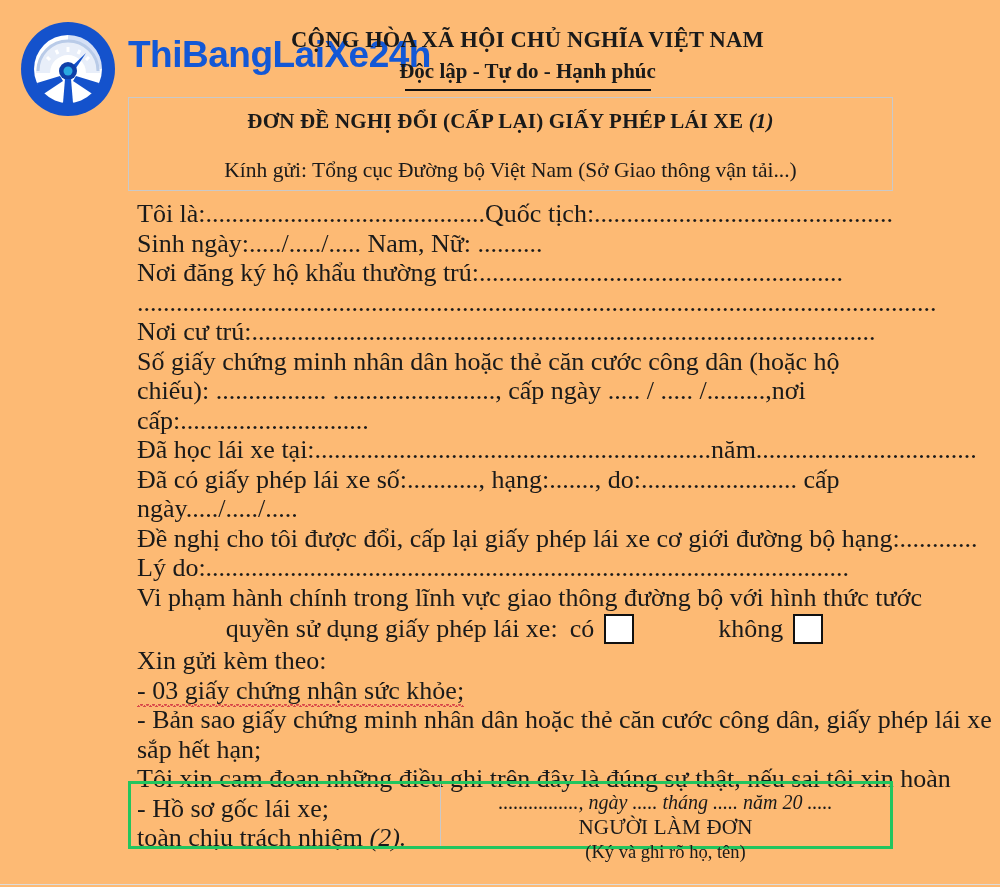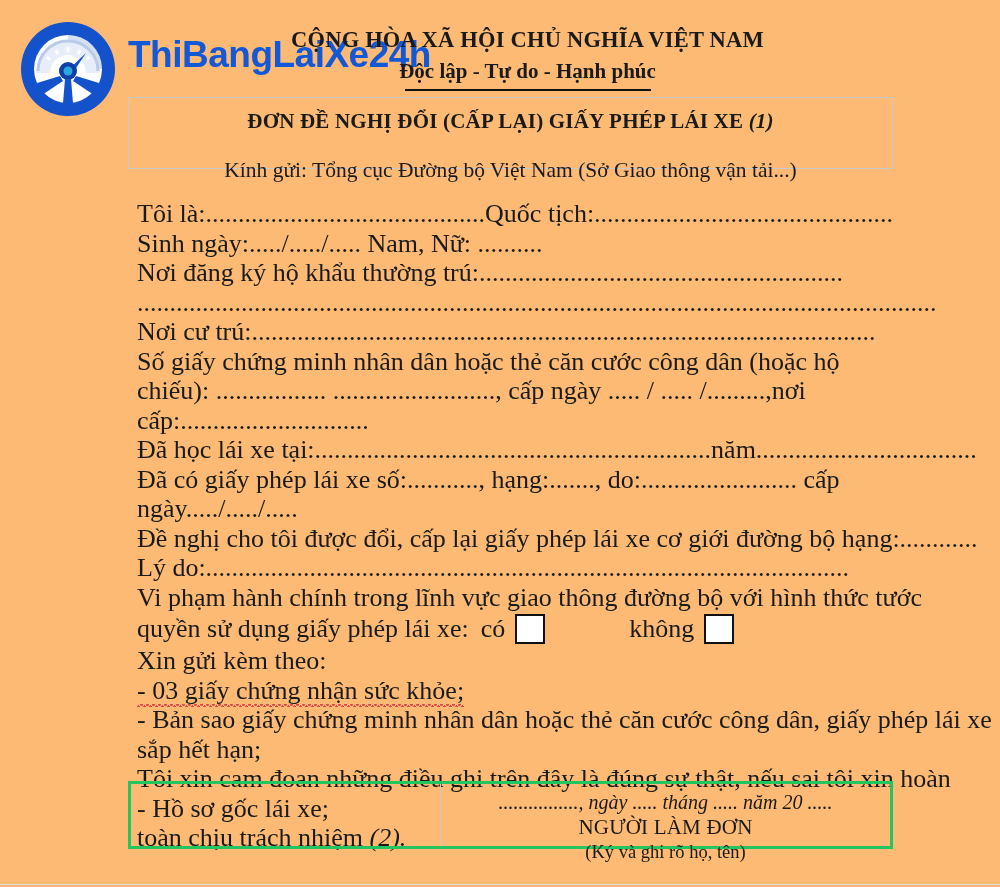--- a/index.html
+++ b/index.html
@@ -62,21 +62,21 @@
     height: 2px;
     background: #111;
     margin: 5px auto 0 auto;
   }
   
   #titlebox {
     position: absolute;
     left: 128px;
     top: 97px;
     width: 765px;
-    height: 72px;
+    height: 94px;
     border: 1px solid #c9c9c9;
     box-sizing: border-box;
     text-align: center;
   }
   #titlebox .tl1 {
     font-size: 21px;
     font-weight: bold;
     margin-top: 11px;
     letter-spacing: 0.2px;
   }
@@ -94,20 +94,21 @@
     font-size: 26px;
     line-height: 29.5px;
   }
   #body .ln { white-space: nowrap; }
   .just { text-align: justify; text-align-last: justify; }
   
   .cbrow {
     display: flex;
     align-items: center;
     height: 34px;
+    justify-content: center;
   }
   .cbox {
     display: inline-block;
     width: 30px;
     height: 30px;
     border: 2.5px solid #111;
     box-sizing: border-box;
     background: #fff;
     margin: 0 0 0 10px;
     vertical-align: middle;

